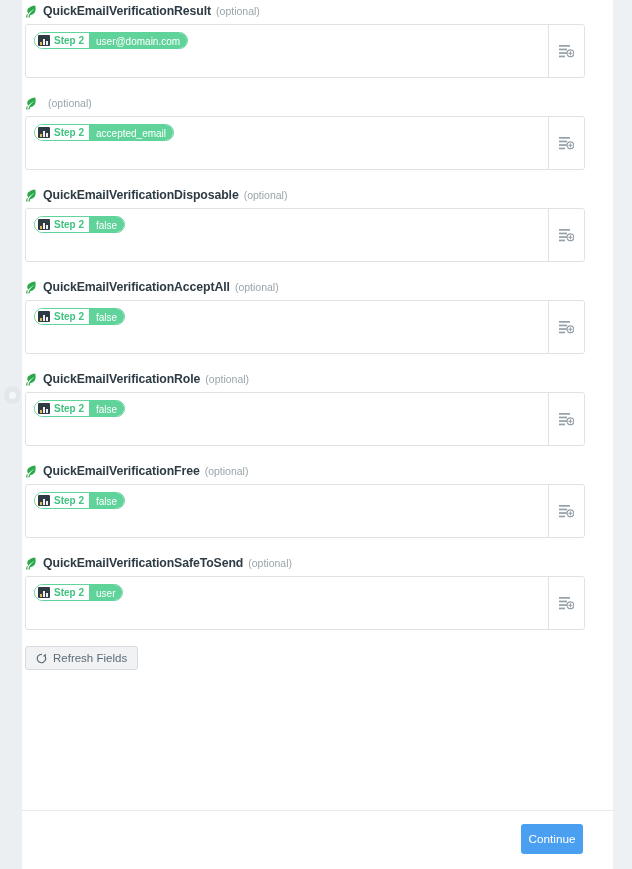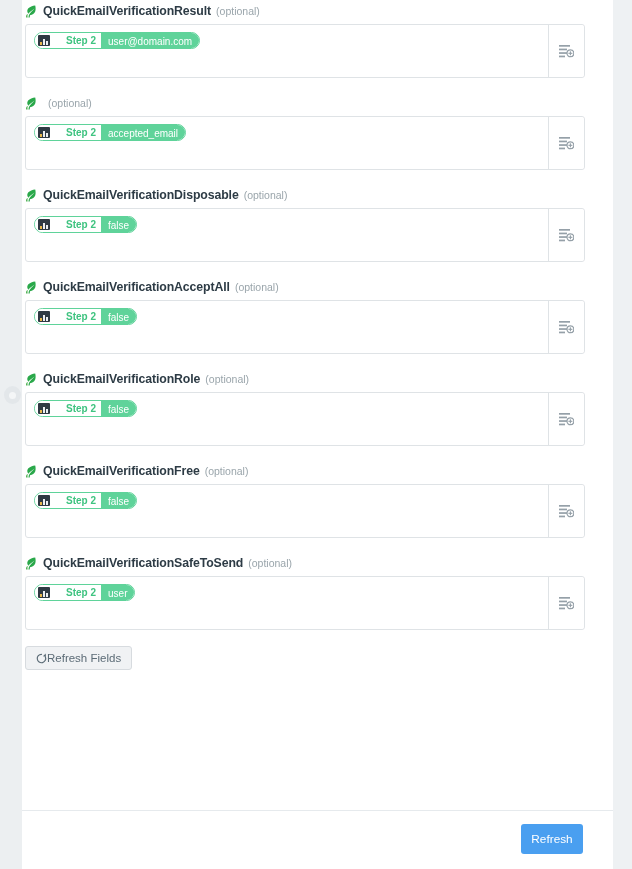--- a/index.html
+++ b/index.html
@@ -114,21 +114,21 @@
     background: #ffffff;
     vertical-align: middle;
     cursor: pointer;
     max-width: 100%;
   }
   .token-left {
     display: flex;
     align-items: center;
     padding: 0 5px 0 3px;
     background: #ffffff;
-    gap: 16px;
+    gap: 4px;
   }
   .token-chip {
     width: 12px; height: 11px;
     background: #2f3a43;
     border-radius: 1px;
     display: flex;
     align-items: flex-end;
     justify-content: center;
     padding-bottom: 1px;
     gap: 1px;
@@ -160,20 +160,21 @@
     display: flex;
     align-items: center;
   }
 
   .refresh-row {
     margin-top: 16px;
   }
   .btn-refresh {
     display: inline-flex;
     align-items: center;
+    gap: 6px;
     height: 24px;
     padding: 0 10px;
     background: #f0f2f4;
     border: 1px solid #d7dbdf;
     border-radius: 3px;
     font-size: 11.5px;
     color: #5b6b76;
     cursor: pointer;
   }
   .btn-refresh svg { display: block; }
@@ -476,15 +477,15 @@
           <svg width="11" height="11" viewBox="0 0 12 12">
             <path d="M6 1.4A4.6 4.6 0 1 0 10.2 4.2" fill="none" stroke="#5b6b76" stroke-width="1.3" stroke-linecap="round"></path>
             <path d="M10.6 0.6 L10.9 4.0 L7.6 3.5 Z" fill="#5b6b76"></path>
           </svg>
           <span>Refresh Fields</span>
         </button></div>
     </div>
 
   <div class="footer-sep"></div>
 
-  <button class="btn-continue">Refresh</button>
+  <button class="btn-continue">Continue</button>
 
 </div>
 
 </body></html>

